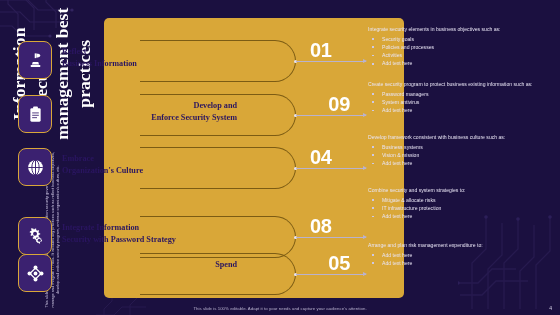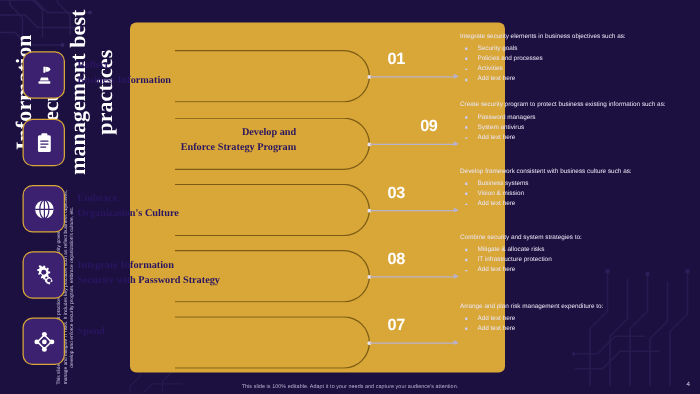--- a/index.html
+++ b/index.html
@@ -44,22 +44,22 @@
     position:absolute;left:104px;top:18px;width:300px;height:280px;
     background:#d9a738;border-radius:5px;
   }
 
   
   .rows{position:absolute;left:0;top:18px;width:560px;height:280px;}
   .row{position:absolute;left:0;width:560px;height:46px;}
   .row-1{top:20px;}
   .row-2{top:74px;text-align:right;}
   .row-3{top:127px;padding-left:21px;}
-  .row-4{top:180px;}
-  .row-5{top:233px;}
+  .row-4{top:196px;}
+  .row-5{top:233px;text-align:right;}
 
   
   .pill{
     position:absolute;left:140px;top:2px;width:156px;height:42px;
     border:1px solid #7c5c14;border-left:none;
     border-radius:0 21px 21px 0;
     box-sizing:border-box;
   }
 
   
@@ -73,21 +73,21 @@
 
   
   .row-label{
     position:absolute;left:62px;top:8px;width:175px;
     color:#2a1560;font-weight:bold;font-size:8.2px;line-height:1.45;
   }
 
   
   .row-num{
     position:absolute;left:310px;top:2px;width:40px;
-    color:#ffffff;font-weight:bold;font-size:13px;line-height:1;
+    color:#ffffff;font-weight:bold;font-size:20px;line-height:1;
     font-family:"Liberation Sans",sans-serif;
     letter-spacing:-.3px;
   }
 
   
   .connector{
     position:absolute;left:296px;top:23px;width:70px;height:1px;
     background:#b9b2cf;
   }
   .connector:after{
@@ -223,21 +223,21 @@
           <rect x="9" y="2" width="6" height="3.4" rx="1.1" fill="#ffffff"></rect>
           <g stroke="#3b2170" stroke-width="1.1" stroke-linecap="round">
             <line x1="8.3" y1="10" x2="15.7" y2="10"></line>
             <line x1="8.3" y1="13" x2="15.7" y2="13"></line>
             <line x1="8.3" y1="16" x2="13.4" y2="16"></line>
           </g>
         </svg>
       </div>
       <div class="row-label">
         <div>Develop and</div>
-        <div>Enforce Strategy Program</div>
+        <div>Enforce Security System</div>
       </div>
       <div class="dot"></div>
       <div class="connector"></div>
       <div class="row-num">09</div>
     </div>
 
     <div class="row row-3">
       <div class="pill"></div>
       <div class="icon-badge">
         <svg width="19" height="19" viewBox="0 0 24 24">
@@ -248,21 +248,21 @@
             <ellipse cx="12" cy="12" rx="4.6" ry="9.3"></ellipse>
           </g>
         </svg>
       </div>
       <div class="row-label">
         <div>Embrace</div>
         <div>Organization's Culture</div>
       </div>
       <div class="dot"></div>
       <div class="connector"></div>
-      <div class="row-num">03</div>
+      <div class="row-num">04</div>
     </div>
 
     <div class="row row-4">
       <div class="pill"></div>
       <div class="icon-badge">
         <svg width="19" height="19" viewBox="0 0 24 24" fill="#ffffff">
           <path d="M9 2.6l1.5.5.9-1.3 1.6.5-.2 1.6 1.4.8 1.3-.9 1.1 1.2-.9 1.3.6 1.5 1.6.1v1.7l-1.6.2-.6 1.5.9 1.3-1.1 1.2-1.3-.9-1.4.8.2 1.6-1.6.5-.9-1.3-1.5.5-.7-1.5 1.2-1-.2-1.6-1.5-.6-1.2 1.1-1-1.4 1.1-1.2-.4-1.5-1.6-.3.3-1.7 1.6-.1.6-1.5-1-1.3 1.3-1.1 1.2 1 1.4-.6z"></path>
           <circle cx="11.4" cy="8.6" r="2.5" fill="#3b2170"></circle>
           <path d="M16.4 13.4l1.3-.1.5 1.3 1.3.3-.1 1.4 1 .9-.7 1.2-1.2-.2-.9 1 .3 1.3-1.3.5-.8-1-1.3.2-.5-1.3-1.2-.4.1-1.3-1-1 .7-1.2 1.2.3.9-1.1z"></path>
           <circle cx="16.8" cy="16.8" r="1.9" fill="#3b2170"></circle>
@@ -294,21 +294,21 @@
             <circle cx="12" cy="19.6" r="2.5"></circle>
             <circle cx="12" cy="12" r="2.4"></circle>
           </g>
         </svg>
       </div>
       <div class="row-label">
         <div>Spend</div>
       </div>
       <div class="dot"></div>
       <div class="connector"></div>
-      <div class="row-num">07</div>
+      <div class="row-num">05</div>
     </div>
   </div>
 
   <div class="desc d-1">
     <p class="desc-head">Integrate  security elements in business objectives such as:</p>
     <ul>
       <li>Security goals</li>
       <li>Policies and processes</li>
       <li>Activities</li>
       <li>Add text here</li>

